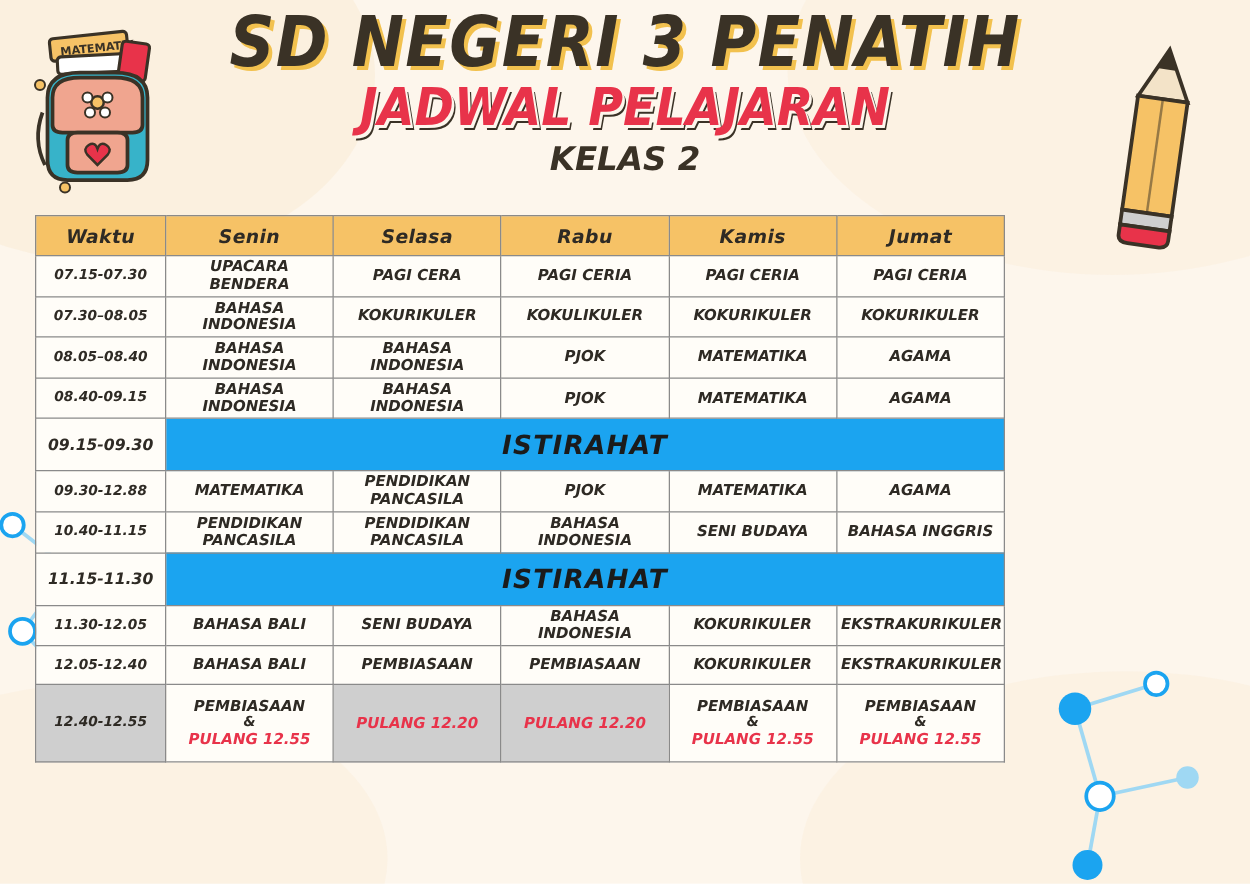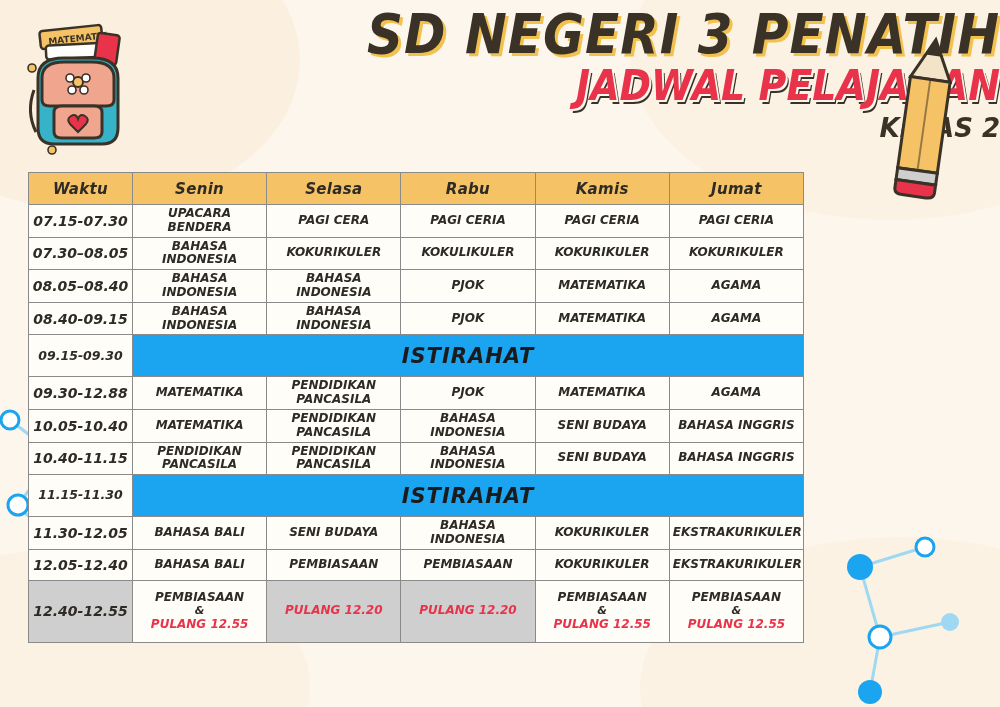--- a/index.html
+++ b/index.html
@@ -26,21 +26,21 @@
   .blob.b2 { width: 520px; height: 330px; right: -150px; top: -110px; background:#fbf1e2; }
   .blob.b3 { width: 460px; height: 280px; left: -150px; bottom: -120px; background:#fbf1e2; }
   .blob.b4 { width: 520px; height: 300px; right: -160px; bottom: -130px; background:#fbf1e2; }
 
   
   .mol { position: absolute; }
 
   
   .header {
     position: absolute; left: 0; right: 0; top: 8px;
-    text-align: right;
+    text-align: center;
     z-index: 5;
   }
   .title-main {
     font-family: "DejaVu Sans", sans-serif;
     font-weight: 900;
     font-style: italic;
     font-size: 50px;
     letter-spacing: 1px;
     color: #3a3226;
     text-shadow: 3px 3px 0 #f2c14e;
@@ -102,21 +102,21 @@
   }
   tbody td {
     background: #fffdf8;
     font-size: 12px;
     height: 31px;
     padding: 2px 3px;
     line-height: 1.15;
   }
   tbody td.time {
     background: #fffdf8;
-    font-size: 14px;
+    font-size: 11px;
   }
   tr.break td {
     background: #1ba4f0;
     color: #1b1b1b;
     font-size: 21px;
     height: 42px;
     letter-spacing: 1px;
   }
   tr.break td.time {
     background: #fffdf8;
@@ -288,28 +288,20 @@
 
         <tr>
           <td class="time">09.30-12.88</td>
           <td>MATEMATIKA</td>
           <td>PENDIDIKAN PANCASILA</td>
           <td>PJOK</td>
           <td>MATEMATIKA</td>
           <td>AGAMA</td>
         </tr>
 
-        <tr>
-          <td class="time">10.05-10.40</td>
-          <td>MATEMATIKA</td>
-          <td>PENDIDIKAN PANCASILA</td>
-          <td>BAHASA INDONESIA</td>
-          <td>SENI BUDAYA</td>
-          <td>BAHASA INGGRIS</td>
-        </tr>
 
         <tr>
           <td class="time">10.40-11.15</td>
           <td>PENDIDIKAN PANCASILA</td>
           <td>PENDIDIKAN PANCASILA</td>
           <td>BAHASA INDONESIA</td>
           <td>SENI BUDAYA</td>
           <td>BAHASA INGGRIS</td>
         </tr>
 

